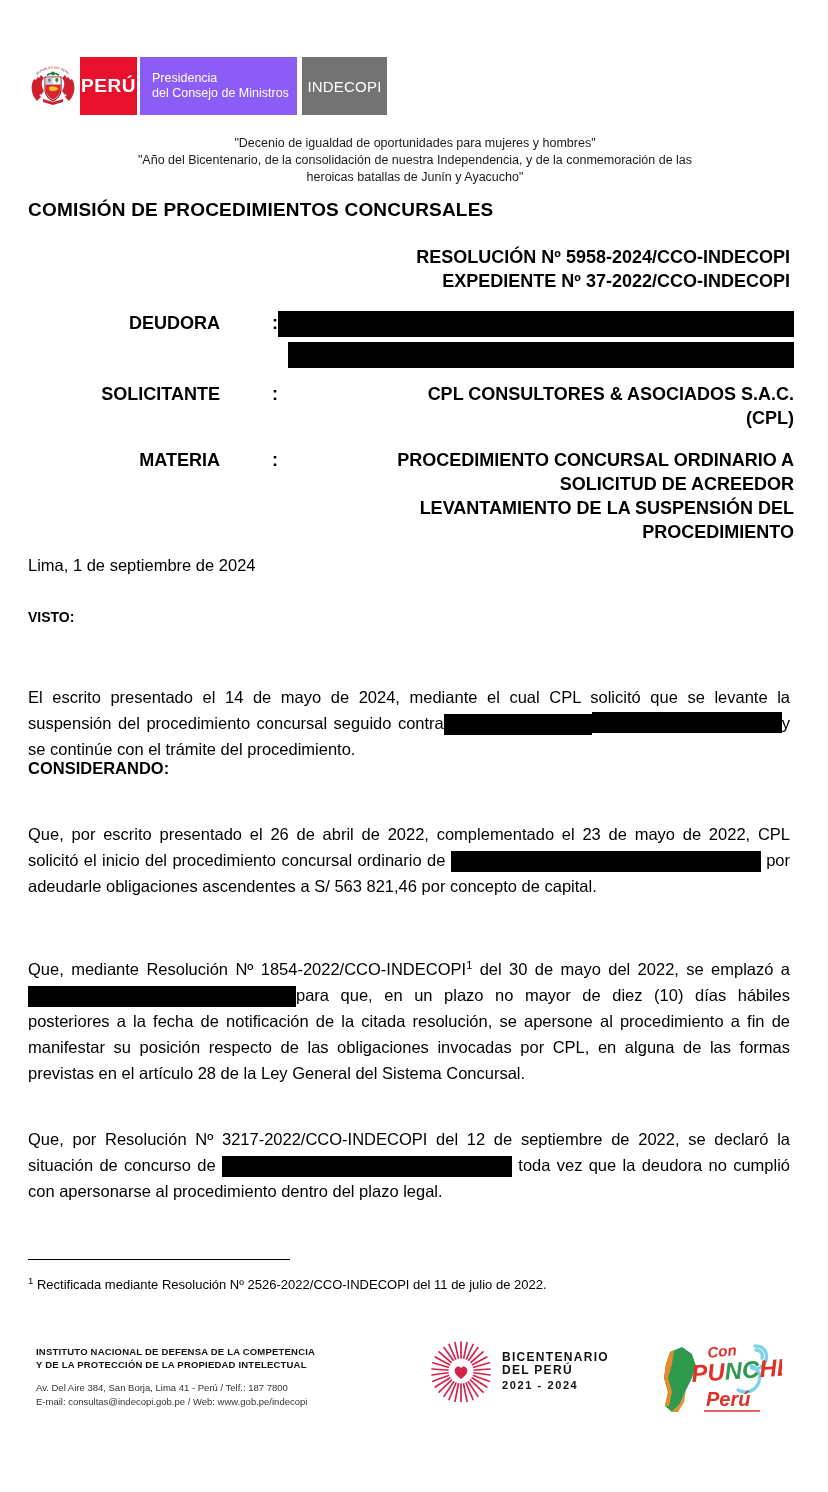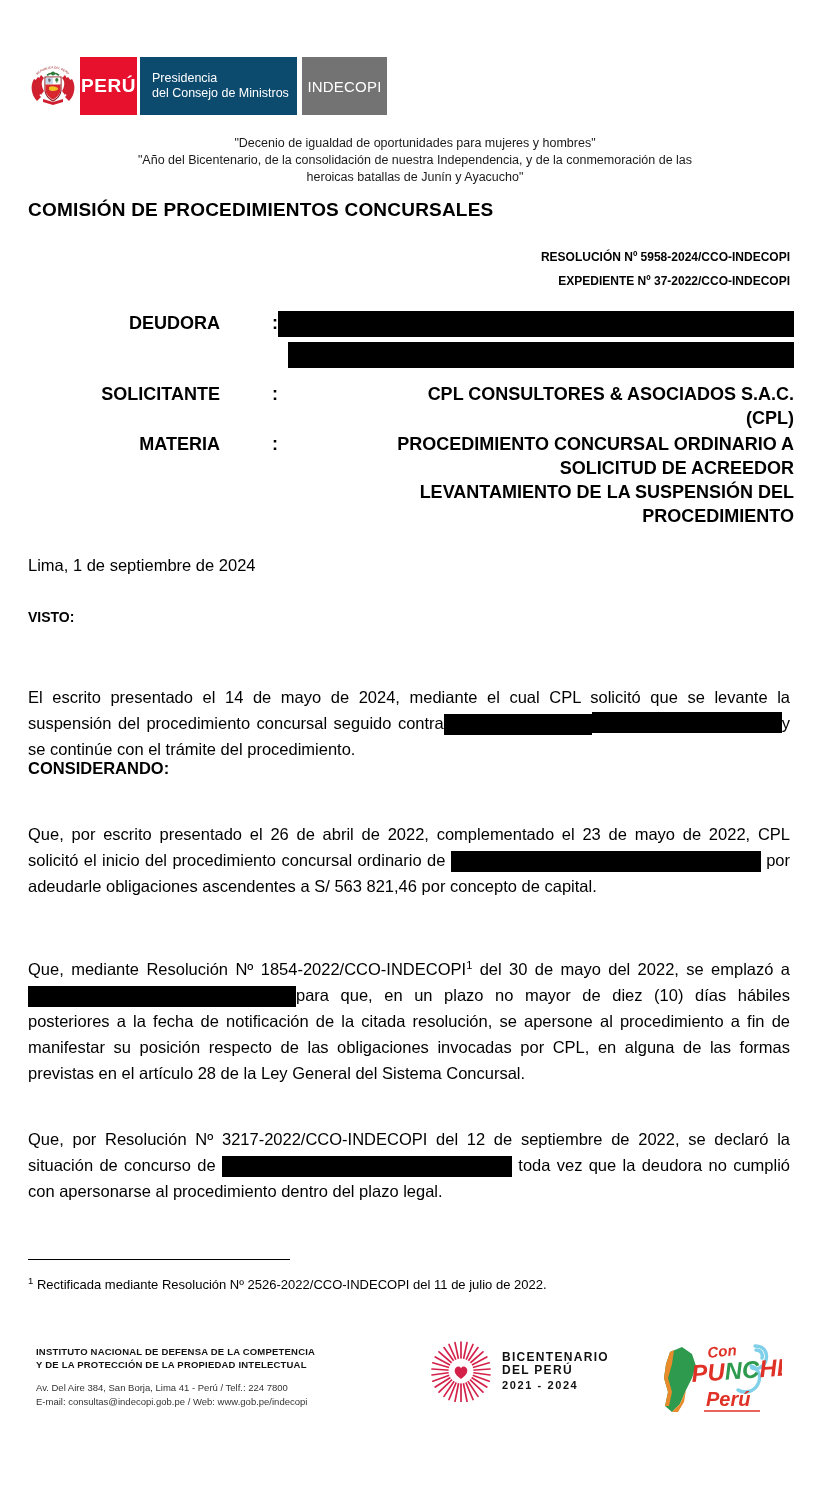--- a/index.html
+++ b/index.html
@@ -47,21 +47,21 @@
     justify-content: center;
   }
   .peru-block span {
     color: #ffffff;
     font-size: 19px;
     font-weight: bold;
     letter-spacing: 0.5px;
   }
   .pcm-block {
     width: 157px;
-    background: #0c4a6e;
+    background: #8b5cf6;
     display: flex;
     flex-direction: column;
     justify-content: center;
     padding-left: 12px;
     box-sizing: border-box;
     margin-left: 3px;
   }
   .pcm-block span {
     color: #ffffff;
     font-size: 12.5px;
@@ -104,21 +104,21 @@
     font-size: 19px;
     font-weight: bold;
     letter-spacing: 0.2px;
   }
   .doc-res {
     position: absolute;
     left: 28px;
     top: 245px;
     width: 762px;
     text-align: right;
-    font-size: 12px;
+    font-size: 18px;
     font-weight: bold;
     line-height: 24px;
   }
 
   
   .parties {
     position: absolute;
     left: 28px;
     top: 311px;
     width: 766px;
@@ -137,21 +137,21 @@
   }
   .party-colon {
     width: 58px;
     flex: 0 0 58px;
   }
   .party-value {
     flex: 1 1 auto;
   }
   .row-deudora { margin-bottom: 4px; }
   .row-solicitante { margin-top: 14px; }
-  .row-materia { margin-top: 2px; }
+  .row-materia { margin-top: 18px; }
 
   .redact {
     display: inline-block;
     background: #000000;
     vertical-align: middle;
   }
   .redact-deudora-1 {
     width: 516px;
     height: 26px;
   }
@@ -428,21 +428,21 @@
   <div class="footnote">
     <sup>1</sup>
     <span>Rectificada mediante Resolución Nº 2526-2022/CCO-INDECOPI del 11 de julio de 2022.</span>
   </div>
 
   <div class="footer-org">
     <div>INSTITUTO NACIONAL DE DEFENSA DE LA COMPETENCIA</div>
     <div>Y DE LA PROTECCIÓN DE LA PROPIEDAD INTELECTUAL</div>
   </div>
   <div class="footer-addr">
-    <div>Av. Del Aire 384, San Borja, Lima 41 - Perú / Telf.: 224 7800</div>
+    <div>Av. Del Aire 384, San Borja, Lima 41 - Perú / Telf.: 187 7800</div>
     <div>E-mail: consultas@indecopi.gob.pe / Web: www.gob.pe/indecopi</div>
   </div>
 
   <div class="bicentenario">
     <div class="bic-mark">
       <svg viewBox="0 0 62 62" width="62" height="62" aria-hidden="true">
         <g stroke="#d4214a" stroke-width="1.7" stroke-linecap="round">
           <line x1="31" y1="31" x2="31" y2="2"></line>
           <line x1="31" y1="31" x2="37" y2="2.6"></line>
           <line x1="31" y1="31" x2="43" y2="4.5"></line>

